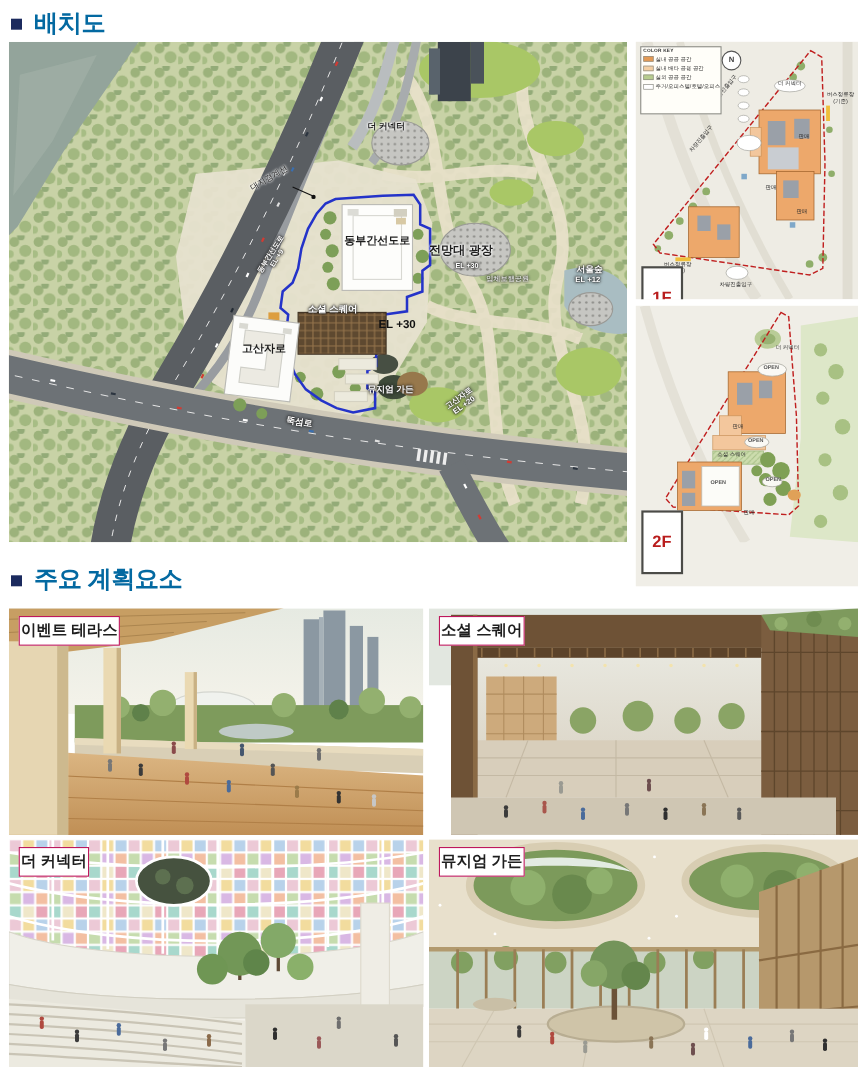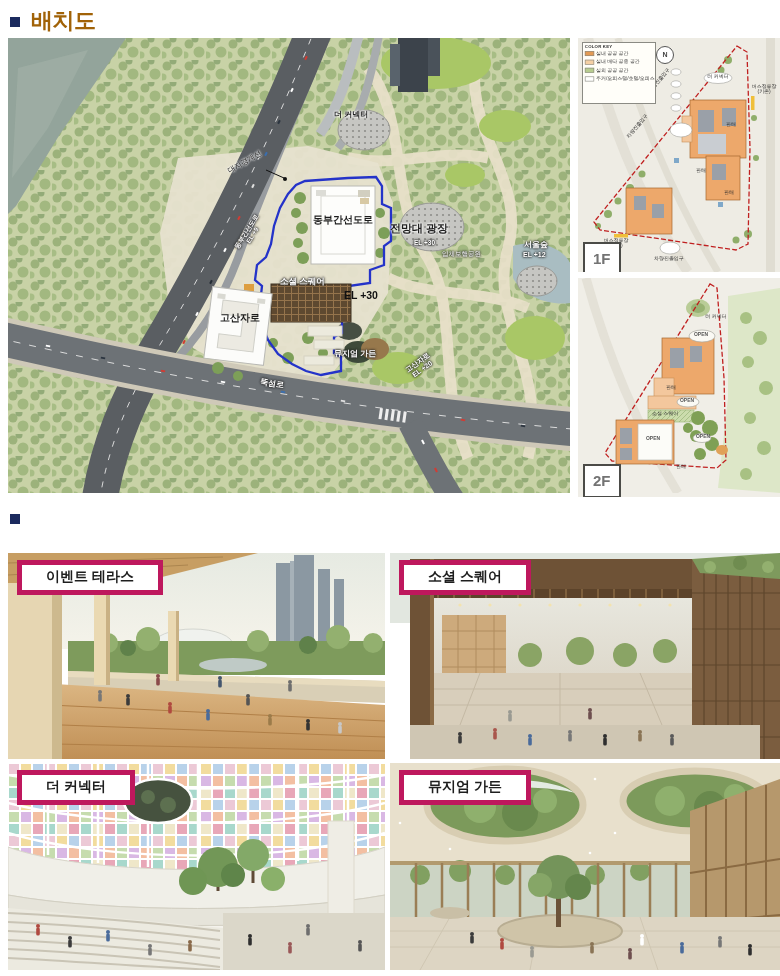--- a/index.html
+++ b/index.html
@@ -1,29 +1,29 @@
 <!DOCTYPE html>
 <html><head>
 <meta charset="utf-8">
 <style>
   html,body{margin:0;padding:0;}
   body{width:780px;height:976px;background:#fff;font-family:"Liberation Sans",sans-serif;position:relative;overflow:hidden;}
   .sec-h{position:absolute;left:10px;display:flex;align-items:center;gap:11px;}
   .sec-h .sq{width:10px;height:10px;background:#1b2a5e;margin-top:2px;}
-  .sec-h .t{font-size:22px;font-weight:bold;color:#a16207;letter-spacing:-0.5px;}
+  .sec-h .t{font-size:22px;font-weight:bold;color:#0369a1;letter-spacing:-0.5px;}
   .panel{position:absolute;overflow:hidden;}
   .lbl{position:absolute;white-space:nowrap;line-height:1.12;}
   .b{font-weight:bold;}
   .halo-w{color:#fff;text-shadow:0 0 2px rgba(35,35,35,.95),0 0 2px rgba(35,35,35,.95),0 0 3px rgba(35,35,35,.85);}
   .halo-d{color:#1d1d1d;text-shadow:0 0 2px #fff,0 0 2px #fff,0 0 3px rgba(255,255,255,.95);}
   .t60{font-size:8px;transform-origin:0 0;transform:scale(.62);color:#2c2c2c;}
   .t60.c{text-align:center;}
   .wrap2{white-space:normal;width:52px;text-align:center;}
-  .photo-tag{position:absolute;top:7px;left:9px;background:#fff;border:5px solid #be185d;padding:3px 24px 4px;font-size:14px;font-weight:bold;color:#1e1e1e;z-index:5;}
-  .plan-tag{position:absolute;left:5px;background:#fff;border:2px solid #4b4b47;padding:4px 8px;font-size:15px;font-weight:bold;color:#737373;line-height:22px;z-index:5;}
+  .photo-tag{position:absolute;top:7px;left:9px;background:#fff;border:1px solid #be185d;padding:3px 1px 4px;font-size:14px;font-weight:bold;color:#1e1e1e;z-index:5;}
+  .plan-tag{position:absolute;left:5px;background:#fff;border:2px solid #4b4b47;padding:16px 8px;font-size:15px;font-weight:bold;color:#b91c1c;line-height:22px;z-index:5;}
   .legend{position:absolute;left:4px;top:4px;width:72px;height:60px;background:#fffef9;border:1px solid #8b8b84;z-index:4;overflow:hidden;}
   .legend-inner{width:112px;transform:scale(.62);transform-origin:0 0;padding:2px 3px;}
   .legend-title{font-size:7px;font-weight:bold;color:#333;letter-spacing:.3px;margin-bottom:1px;}
   .lg-row{display:flex;align-items:center;gap:3px;margin:2.5px 0;}
   .lg-sw{width:13px;height:6px;border:1px solid #8a8a80;flex:none;}
   .lg-tx{font-size:8px;color:#333;white-space:nowrap;}
   .north{position:absolute;left:78px;top:8px;width:16px;height:16px;border:1.5px solid #555;border-radius:50%;background:#fff;z-index:4;
          font-size:7px;font-weight:bold;color:#444;text-align:center;line-height:16px;}
   svg{display:block;}
 </style>
@@ -314,21 +314,21 @@
   <div class="lbl t60" style="left:48px;top:98px;transform:scale(.62) rotate(-50deg)">차량진출입구</div>
   <div class="lbl t60" style="left:76px;top:218px">차량진출입구</div>
   <div class="lbl t60 wrap2" style="left:22px;top:200px">버스정류장 (신규)</div>
   <div class="lbl t60 wrap2" style="left:170px;top:46px">버스정류장 (기존)</div>
   <div class="lbl t60" style="left:148px;top:84px">판매</div>
   <div class="lbl t60" style="left:118px;top:130px">판매</div>
   <div class="lbl t60" style="left:146px;top:152px">판매</div>
   <div class="plan-tag" style="top:204px">1F</div>
 </div>
 
-<div class="panel" style="left:578px;top:278px;width:202px;height:219px;background:#f0eee7">
+<div class="panel" style="left:578px;top:278px;width:202px;height:255px;background:#f0eee7">
   <svg width="202" height="215" viewBox="0 0 202 215">
     <defs>
       <pattern id="hat" width="5" height="5" patternUnits="userSpaceOnUse">
         <rect width="5" height="5" fill="#ccdcad"></rect>
           <path d="M0,5 L5,0" stroke="#a9c189" stroke-width="1"></path>
       </pattern>
     </defs>
     <rect width="202" height="215" fill="#f0eee7"></rect>
     <polygon points="150,18 202,10 202,215 140,210 150,120" fill="#dde7c8"></polygon>
     <g fill="#a8c183">
@@ -375,20 +375,21 @@
   <div class="lbl t60 b" style="left:68px;top:158px;color:#555">OPEN</div>
   <div class="lbl t60 b" style="left:118px;top:156px;color:#555">OPEN</div>
   <div class="lbl t60" style="left:74px;top:133px">소셜 스퀘어</div>
   <div class="lbl t60" style="left:88px;top:107px">판매</div>
   <div class="lbl t60" style="left:98px;top:186px">판매</div>
   <div class="plan-tag" style="top:186px">2F</div>
 </div>
 
 <div class="sec-h" style="top:512px">
   <span class="sq"></span>
+  <span class="t">주요 계획요소</span>
 </div>
 
 <div class="panel" style="left:8px;top:553px;width:377px;height:206px">
   <svg width="377" height="206" viewBox="0 0 377 206">
     <defs>
       <linearGradient id="sky1" x1="0" y1="0" x2="0" y2="1">
           <stop offset="0" stop-color="#e6eae2"></stop>
           <stop offset="1" stop-color="#f5f3ea"></stop>
         </linearGradient>
       <linearGradient id="wood1" x1="0" y1="0" x2="0" y2="1">

